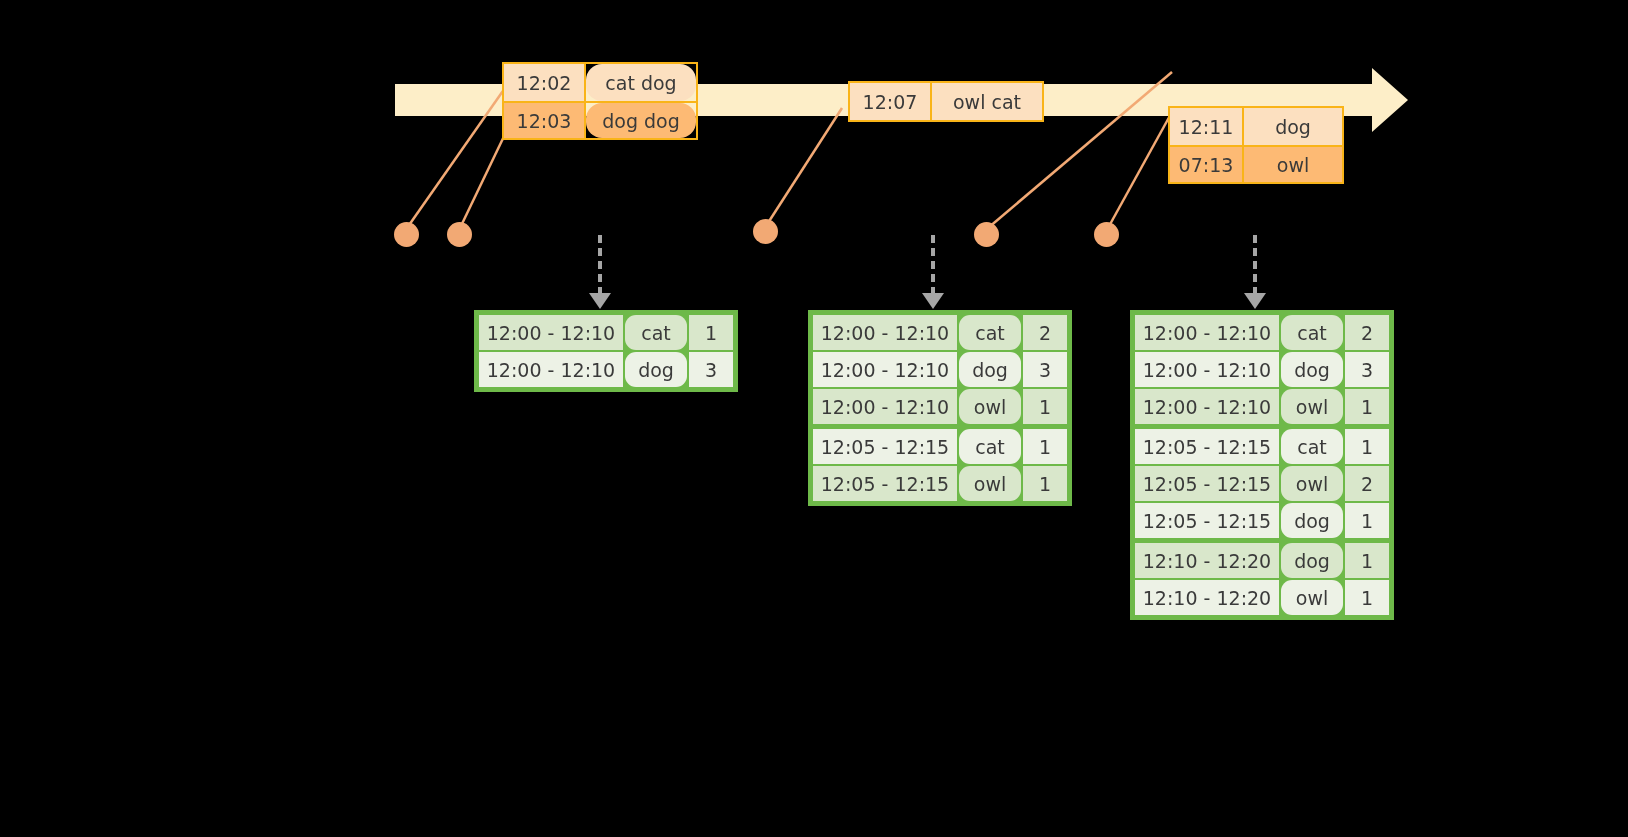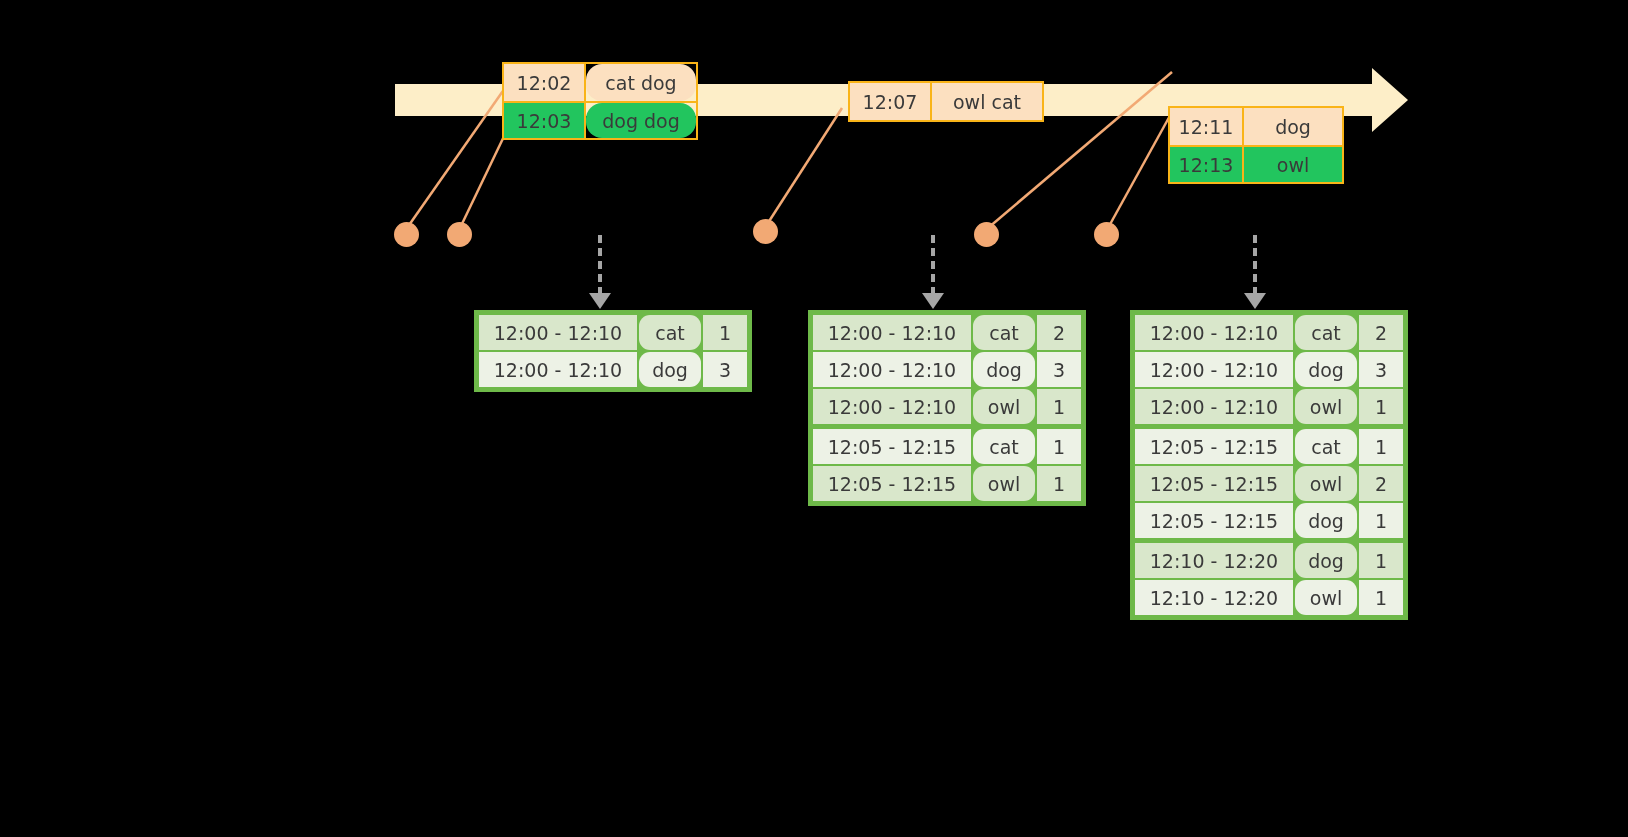--- a/index.html
+++ b/index.html
@@ -11,21 +11,21 @@
                 background:#fdeec8;}
   #timeline-head{position:absolute;left:1372px;top:68px;width:0;height:0;
                  border-top:32px solid transparent;border-bottom:32px solid transparent;
                  border-left:36px solid #fdeec8;}
 
   
   .evt-box{position:absolute;border:2px solid #f9b418;box-sizing:border-box;}
   .evt-row{display:flex;height:37px;box-sizing:border-box;}
   .evt-row + .evt-row{border-top:2px solid #f9b418;}
   .evt-row.shade .evt-time,.evt-row.shade .evt-words{background:#fce0c0;}
-  .evt-row.plain .evt-time,.evt-row.plain .evt-words{background:#22c55e;}
+  .evt-row.plain .evt-time,.evt-row.plain .evt-words{background:#fdba74;}
   .evt-time{display:flex;align-items:center;justify-content:center;
             border-right:2px solid #f9b418;box-sizing:border-box;
             font-size:19px;color:#3a3a3a;}
   .evt-words{display:flex;align-items:center;justify-content:center;
              box-sizing:border-box;font-size:19px;color:#3a3a3a;}
 
   #evt-box-1{left:502px;top:62px;width:196px;}
   #evt-box-1 .evt-time{width:82px;}
   #evt-box-1 .evt-words{width:110px;border-radius:16px;}
 
@@ -45,21 +45,21 @@
   
   .res-table{position:absolute;border:4px solid #6eb949;box-sizing:border-box;
              background:#6eb949;}
   .res-row{display:flex;height:37px;box-sizing:border-box;}
   .res-cell{display:flex;align-items:center;justify-content:center;
             font-size:19px;color:#3a3a3a;box-sizing:border-box;
             margin:1px;}
   .res-row.a .res-cell{background:#d9e7cb;}
   .res-row.b .res-cell{background:#edf2e6;}
   .res-row.sep{margin-top:3px;}
-  .c-win{width:158px;}
+  .c-win{width:144px;}
   .c-word{width:62px;border-radius:11px;}
   .c-num{width:44px;}
 
   #res-table-1{left:474px;top:310px;}
   #res-table-2{left:808px;top:310px;}
   #res-table-3{left:1130px;top:310px;}
 
   
   .dash-arrow{position:absolute;width:10px;}
   .dash-arrow .shaft{position:absolute;left:3px;top:0;width:4px;
@@ -101,21 +101,21 @@
       <div class="evt-words">owl cat</div>
     </div>
   </div>
 
   <div class="evt-box" id="evt-box-3">
     <div class="evt-row shade">
       <div class="evt-time">12:11</div>
       <div class="evt-words">dog</div>
     </div>
     <div class="evt-row plain">
-      <div class="evt-time">12:13</div>
+      <div class="evt-time">07:13</div>
       <div class="evt-words">owl</div>
     </div>
   </div>
 
   <div class="dot" style="left:394px;top:222px;"></div>
   <div class="dot" style="left:447px;top:222px;"></div>
   <div class="dot" style="left:753px;top:219px;"></div>
   <div class="dot" style="left:974px;top:222px;"></div>
   <div class="dot" style="left:1094px;top:222px;"></div>
 

